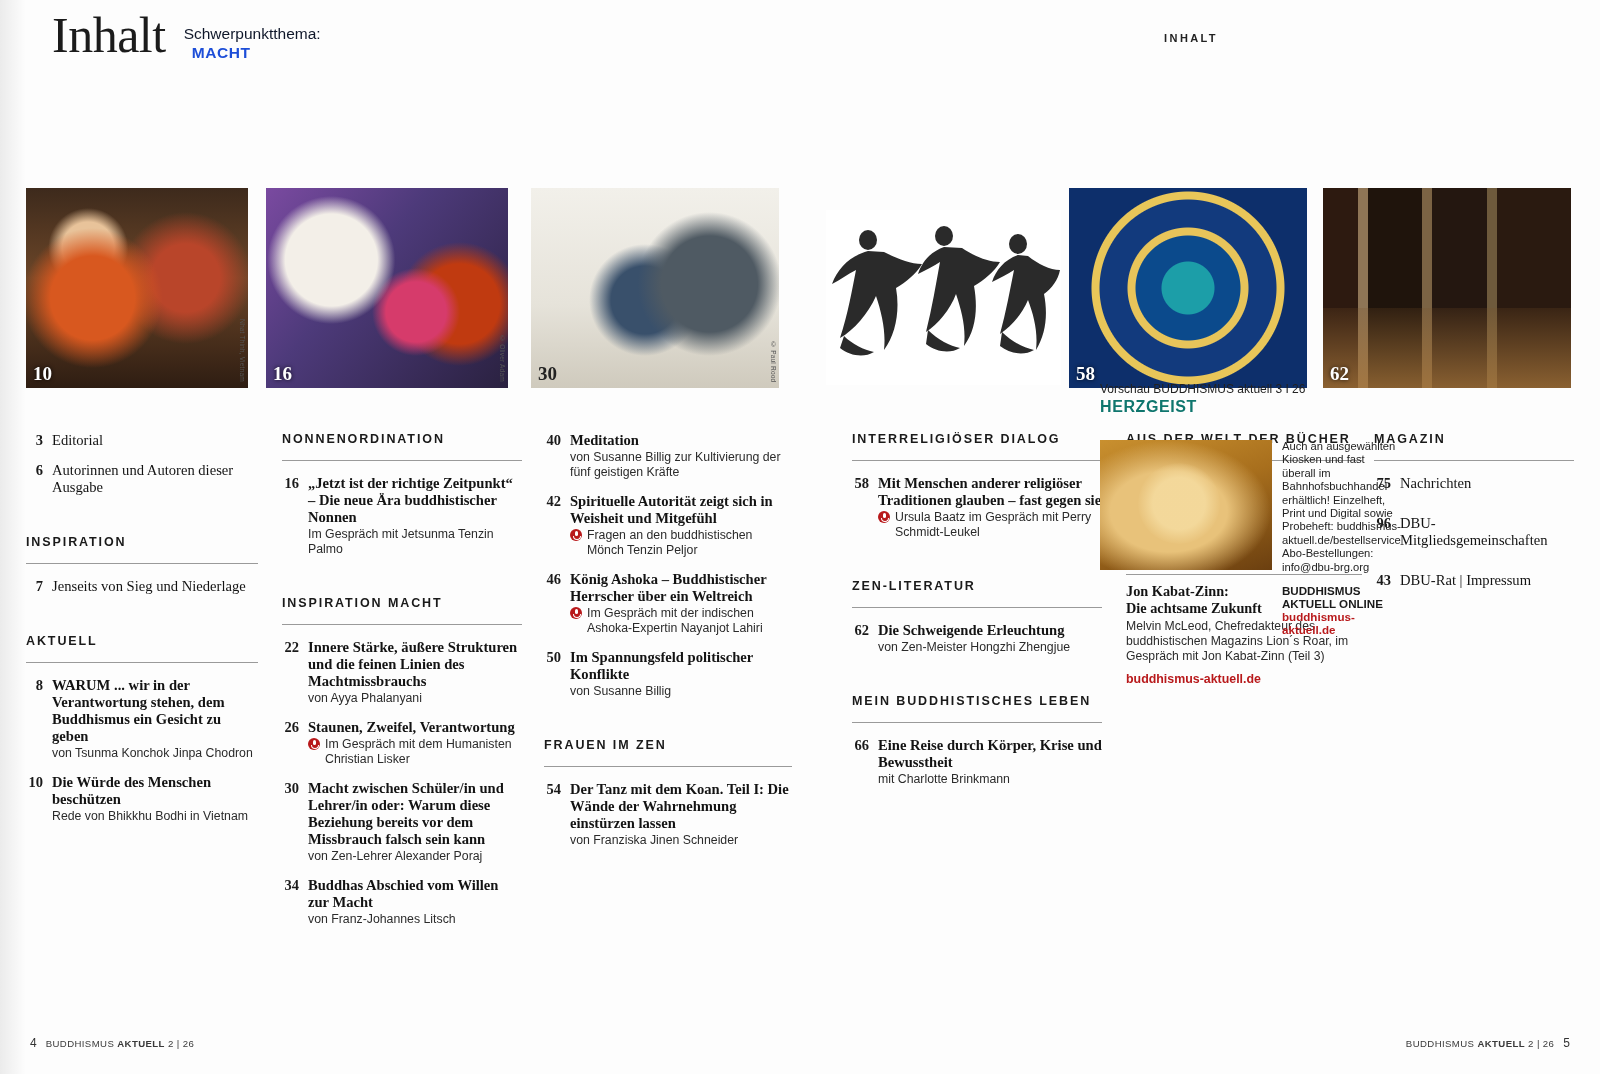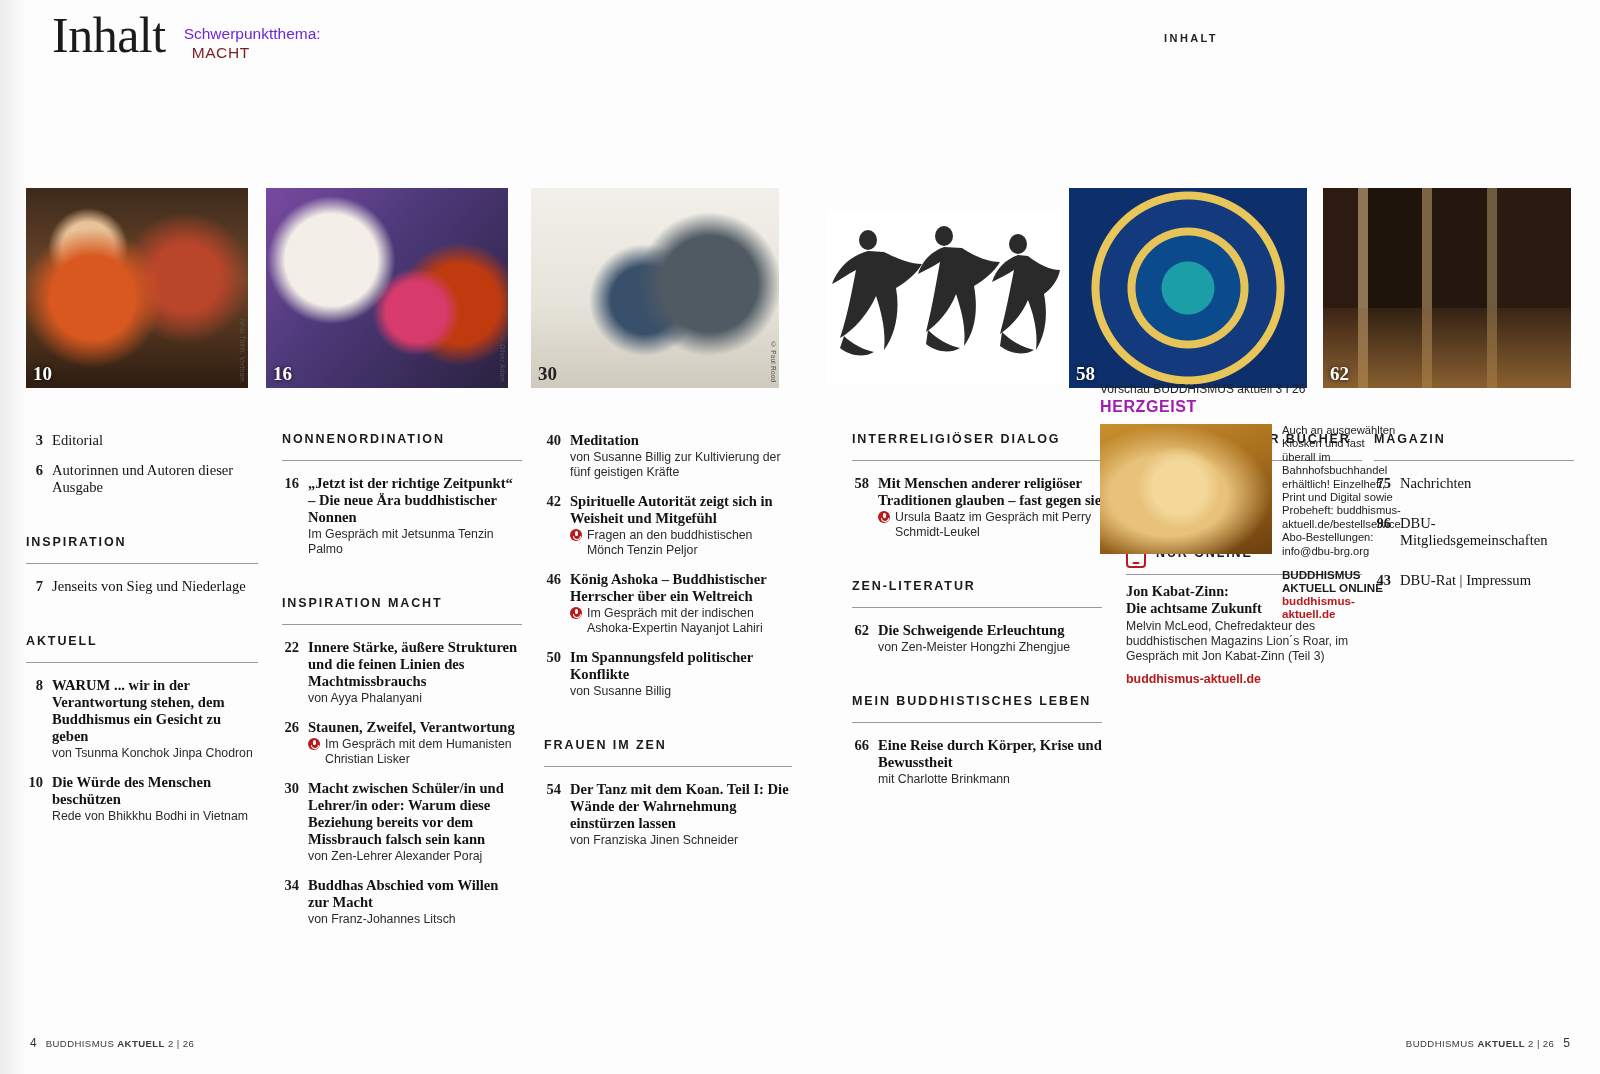--- a/index.html
+++ b/index.html
@@ -29,27 +29,27 @@
     line-height: 54px;
     color: #1b1b1b;
     letter-spacing: -0.5px;
   }
   .masthead-sub {
     margin-left: 18px;
     margin-top: 16px;
   }
   .masthead-sub .kicker {
     font-size: 15.5px;
-    color: #6d28d9;
+    color: #0f172a;
     line-height: 19px;
   }
   .masthead-sub .topic {
     font-size: 15.5px;
-    font-weight: normal;
-    color: #7f1d1d;
+    font-weight: bold;
+    color: #1d4ed8;
     letter-spacing: 0.6px;
     line-height: 19px;
     padding-left: 8px;
   }
   .running-head {
     position: absolute;
     right: 382px; top: 32px;
     font-size: 11px;
     letter-spacing: 2.4px;
     color: #222;
@@ -278,22 +278,22 @@
   
   .vorschau {
     position: absolute;
     left: 1100px; top: 382px;
     width: 240px;
   }
   .vorschau .v-label {
     font-size: 12px; color: #222; margin-bottom: 2px;
   }
   .vorschau .v-topic {
-    font-size: 16px; font-weight: bold; color: #a21caf; letter-spacing: .6px;
-    margin-bottom: 8px;
+    font-size: 16px; font-weight: bold; color: #0f766e; letter-spacing: .6px;
+    margin-bottom: 24px;
   }
   .vorschau .v-row { display: flex; gap: 10px; }
   .v-cover {
     width: 172px; height: 130px;
     background:
       radial-gradient(ellipse at 40% 55%, #e8c27a 0 40%, rgba(232,194,122,0) 70%),
       linear-gradient(160deg, #c9902f 0%, #a86f1d 45%, #6b3f10 100%);
     position: relative;
     flex: 0 0 172px;
   }

